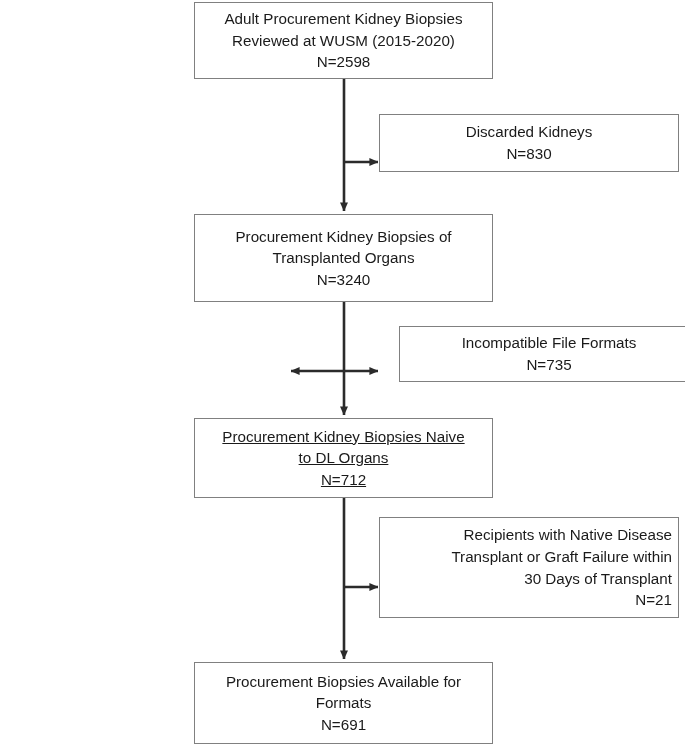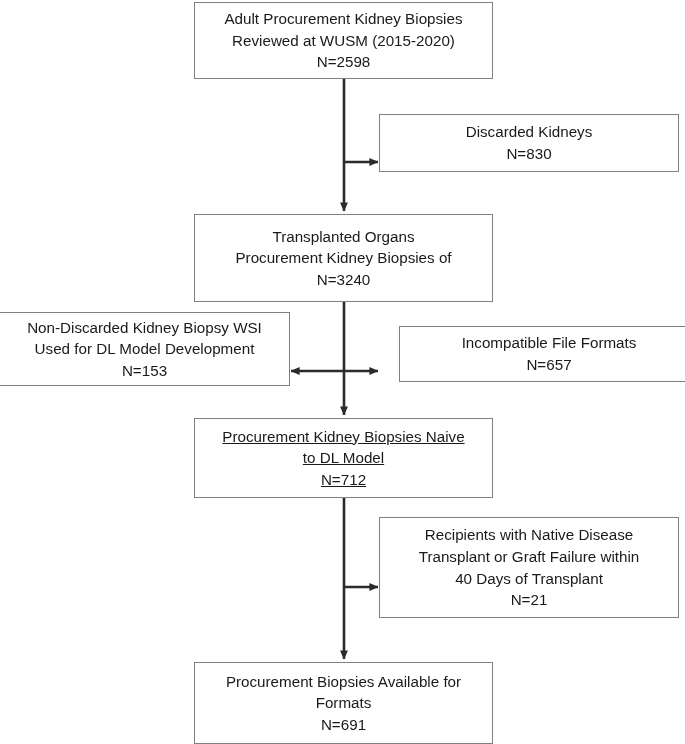--- a/index.html
+++ b/index.html
@@ -82,46 +82,41 @@
     <span class="line">Reviewed at WUSM (2015-2020)</span>
     <span class="line">N=2598</span>
   </div>
 
   <div class="node" style="left:379px; top:114px; width:300px; height:58px;">
     <span class="line">Discarded Kidneys</span>
     <span class="line">N=830</span>
   </div>
 
   <div class="node" style="left:194px; top:214px; width:299px; height:88px;">
+    <span class="line">Procurement Kidney Biopsies of</span>
     <span class="line">Transplanted Organs</span>
-    <span class="line">Procurement Kidney Biopsies of</span>
     <span class="line">N=3240</span>
   </div>
 
-  <div class="node" style="left:-1px; top:312px; width:291px; height:74px;">
-    <span class="line">Non-Discarded Kidney Biopsy WSI</span>
-    <span class="line">Used for DL Model Development</span>
-    <span class="line">N=153</span>
-  </div>
 
   <div class="node" style="left:399px; top:326px; width:300px; height:56px;">
     <span class="line">Incompatible File Formats</span>
-    <span class="line">N=657</span>
+    <span class="line">N=735</span>
   </div>
 
   <div class="node" style="left:194px; top:418px; width:299px; height:80px;text-decoration:underline;">
     <span class="line">Procurement Kidney Biopsies Naive</span>
-    <span class="line">to DL Model</span>
+    <span class="line">to DL Organs</span>
     <span class="line">N=712</span>
   </div>
 
-  <div class="node" style="left:379px; top:517px; width:300px; height:101px;">
+  <div class="node" style="left:379px; top:517px; width:300px; height:101px;align-items:flex-end;">
     <span class="line">Recipients with Native Disease</span>
     <span class="line">Transplant or Graft Failure within</span>
-    <span class="line">40 Days of Transplant</span>
+    <span class="line">30 Days of Transplant</span>
     <span class="line">N=21</span>
   </div>
 
   <div class="node" style="left:194px; top:662px; width:299px; height:82px;">
     <span class="line">Procurement Biopsies Available for</span>
     <span class="line">Formats</span>
     <span class="line">N=691</span>
   </div>
 
 </div>

